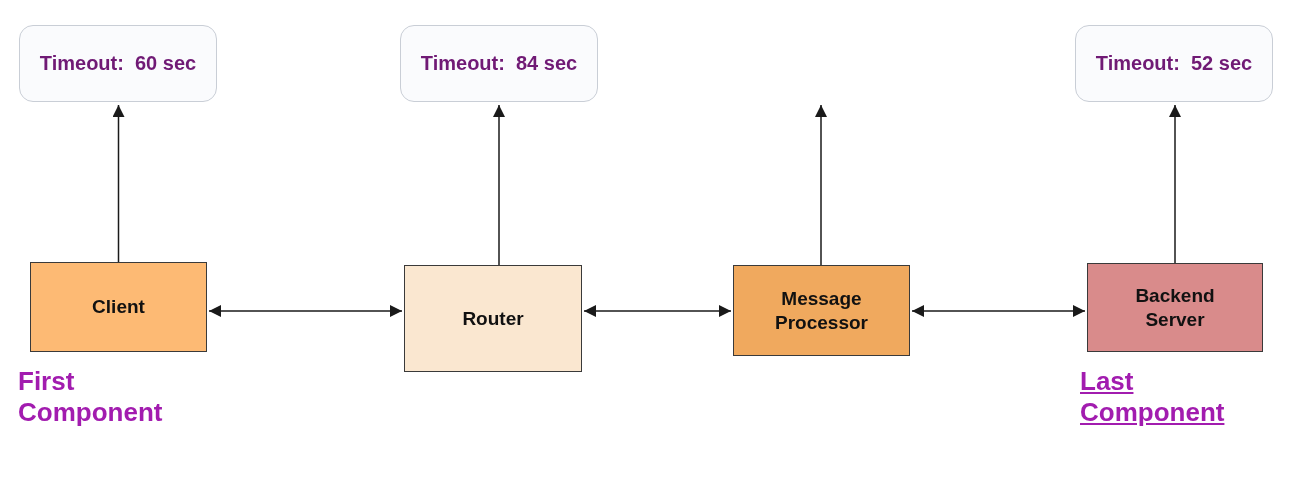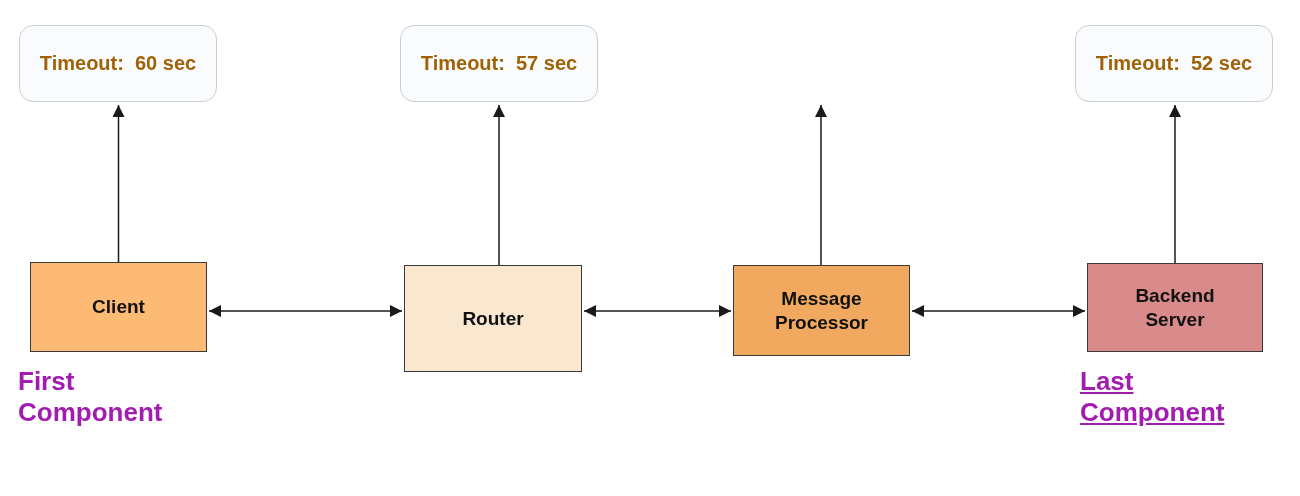--- a/index.html
+++ b/index.html
@@ -42,21 +42,21 @@
     width: 198px; height: 77px;
     background: #fafbfd;
     border: 1px solid #c9ced6;
     border-radius: 14px;
     display: flex;
     align-items: center;
     justify-content: center;
     font-size: 20px;
     font-weight: bold;
     white-space: pre; 
-    color: #a16207;
+    color: #701a75;
   }
   .t1 { left: 19px;   top: 25px; }
   .t2 { left: 400px;  top: 25px; }
   .t3 { left: 722px;  top: 25px; }
   .t4 { left: 1075px; top: 25px; }
   .comp-box {
     position: absolute;
     border: 1.5px solid #3a3a3a;
     display: flex;
     align-items: center;
@@ -100,21 +100,21 @@
     <line x1="499" y1="265" x2="499" y2="105" marker-end="url(#ah)"></line>
     <line x1="821" y1="265" x2="821" y2="105" marker-end="url(#ah)"></line>
     <line x1="1175" y1="263" x2="1175" y2="105" marker-end="url(#ah)"></line>
 
     <line x1="209" y1="311" x2="402" y2="311" marker-start="url(#ah)" marker-end="url(#ah)"></line>
     <line x1="584" y1="311" x2="731" y2="311" marker-start="url(#ah)" marker-end="url(#ah)"></line>
     <line x1="912" y1="311" x2="1085" y2="311" marker-start="url(#ah)" marker-end="url(#ah)"></line>
   </svg>
 
   <div class="timeout-box t1">Timeout:  60 sec</div>
-  <div class="timeout-box t2">Timeout:  57 sec</div>
+  <div class="timeout-box t2">Timeout:  84 sec</div>
   <div class="timeout-box t4">Timeout:  52 sec</div>
 
   <div class="comp-box c-client" style="background-color: #fdba74;">Client</div>
   <div class="comp-box c-router" style="background-color: rgb(250, 231, 208);">Router</div>
   <div class="comp-box c-mp" style="background-color: rgb(240, 169, 94);">Message
 Processor</div>
   <div class="comp-box c-backend" style="background-color: rgb(217, 139, 139);">Backend
 Server</div>
 
   <div class="sub-label s-first">First Component</div>

